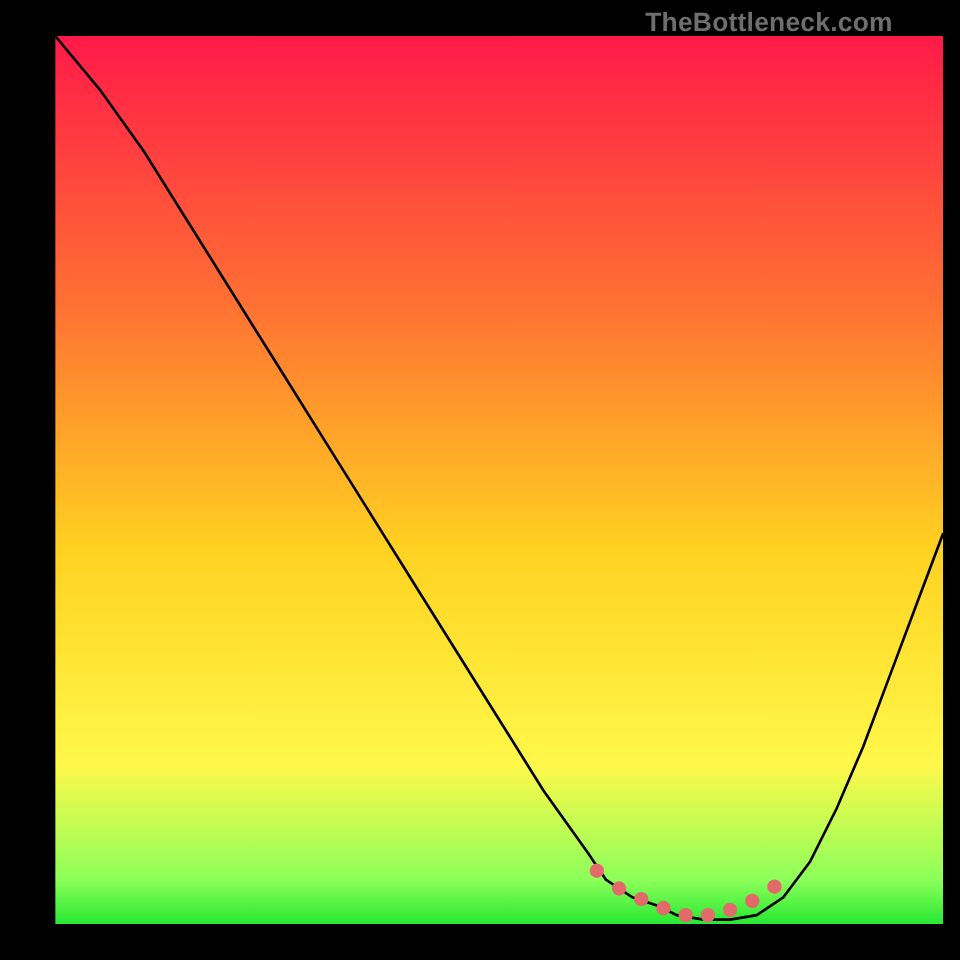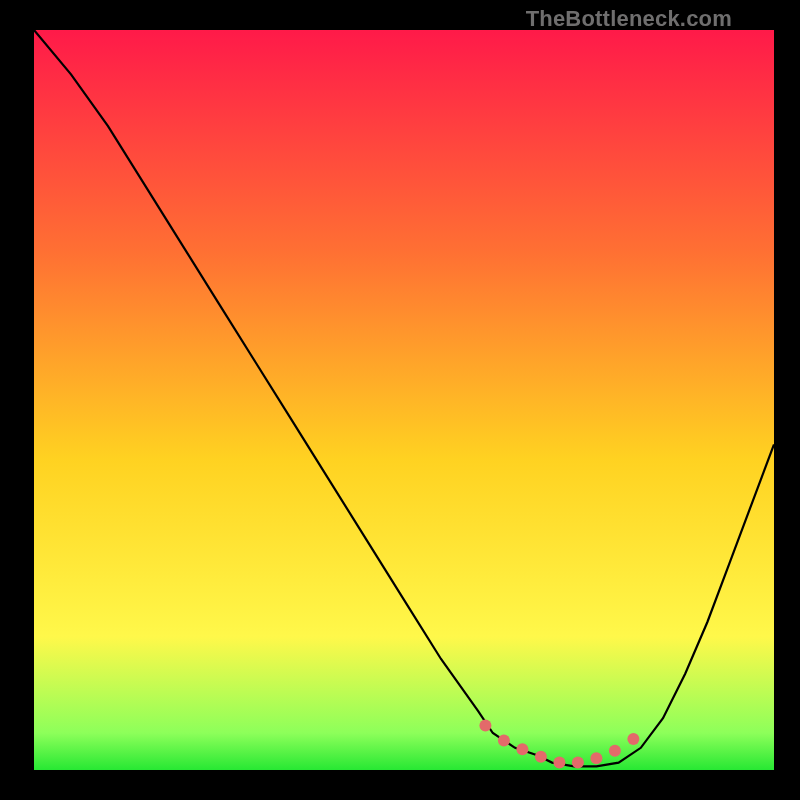--- a/index.html
+++ b/index.html
@@ -7,21 +7,21 @@
     padding: 0;
     width: 800px;
     height: 800px;
     background: #000;
     overflow: hidden;
     font-family: Arial, Helvetica, sans-serif;
   }
   .frame {
     position: absolute;
     top: 0;
-    left: 4px;
+    left: 16px;
     width: 740px;
     height: 800px;
     background: #000;
   }
   .attribution {
     position: absolute;
     top: 6px;
     right: 12px;
     color: #6f6e6e;
     font-size: 22px;

